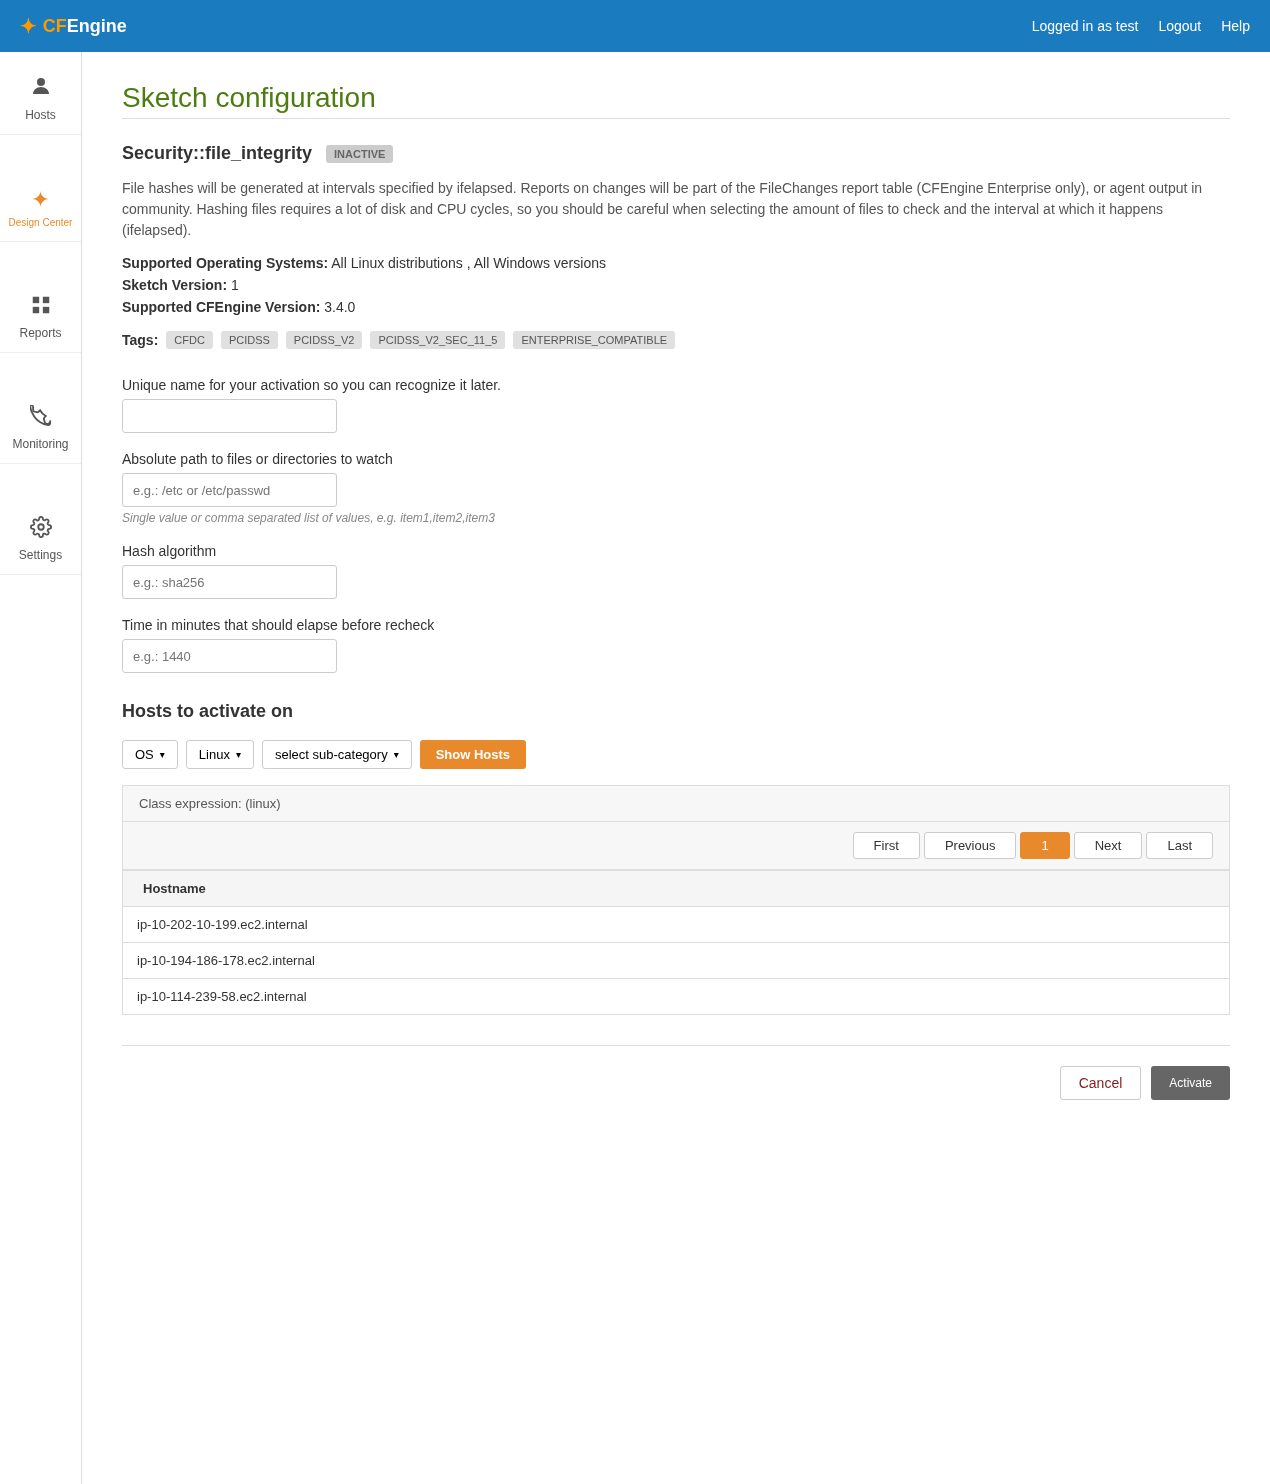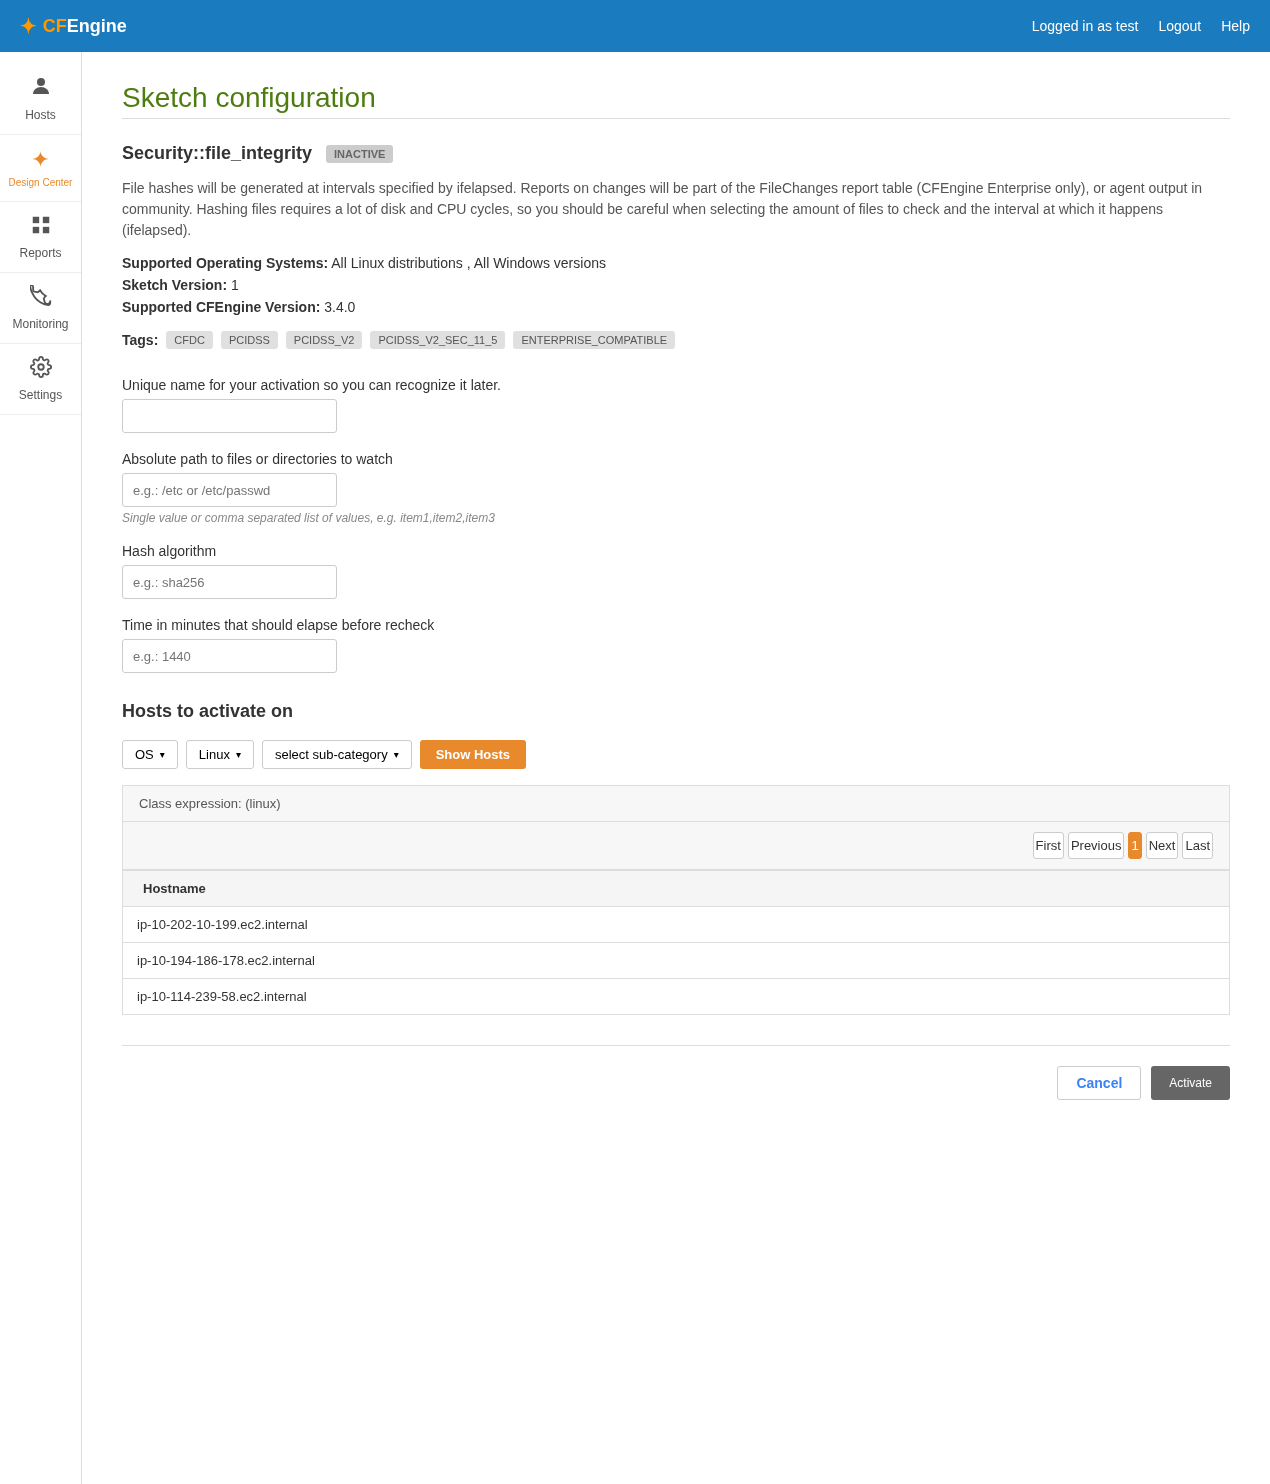--- a/index.html
+++ b/index.html
@@ -41,20 +41,21 @@
 
     
     .sidebar {
       width: 82px;
       background: white;
       border-right: 1px solid #ddd;
       display: flex;
       flex-direction: column;
       align-items: center;
       padding-top: 10px;
+      gap: 40px;
     }
     .sidebar-item {
       display: flex;
       flex-direction: column;
       align-items: center;
       padding: 12px 8px;
       width: 100%;
       cursor: pointer;
       color: #555;
       font-size: 12px;
@@ -220,21 +221,21 @@
       padding: 10px 16px;
       display: flex;
       justify-content: flex-end;
       align-items: center;
       gap: 4px;
     }
     .page-btn {
       background: white;
       border: 1px solid #ccc;
       border-radius: 3px;
-      padding: 5px 2px;
+      padding: 5px 20px;
       font-size: 13px;
       cursor: pointer;
       color: #333;
     }
     .page-btn.active {
       background: #e8892b;
       color: white;
       border-color: #e8892b;
     }
 
@@ -272,22 +273,21 @@
       justify-content: flex-end;
       gap: 10px;
     }
     .btn-cancel {
       background: white;
       border: 1px solid #ccc;
       border-radius: 3px;
       padding: 8px 18px;
       font-size: 14px;
       cursor: pointer;
-      color: #3b82f6;
-      font-weight: bold;
+      color: #7f1d1d;
     }
     .btn-activate {
       background: #666;
       color: white;
       border: none;
       border-radius: 3px;
       padding: 8px 18px;
       font-size: 12px;
       cursor: pointer;
     }

